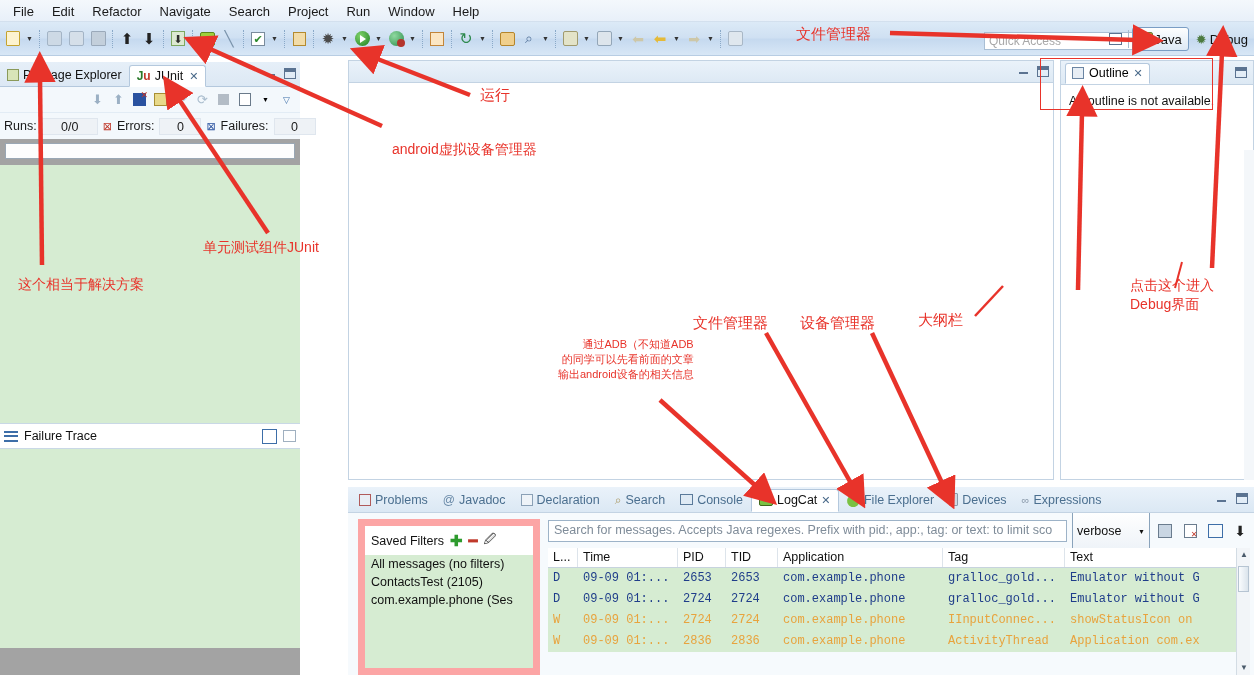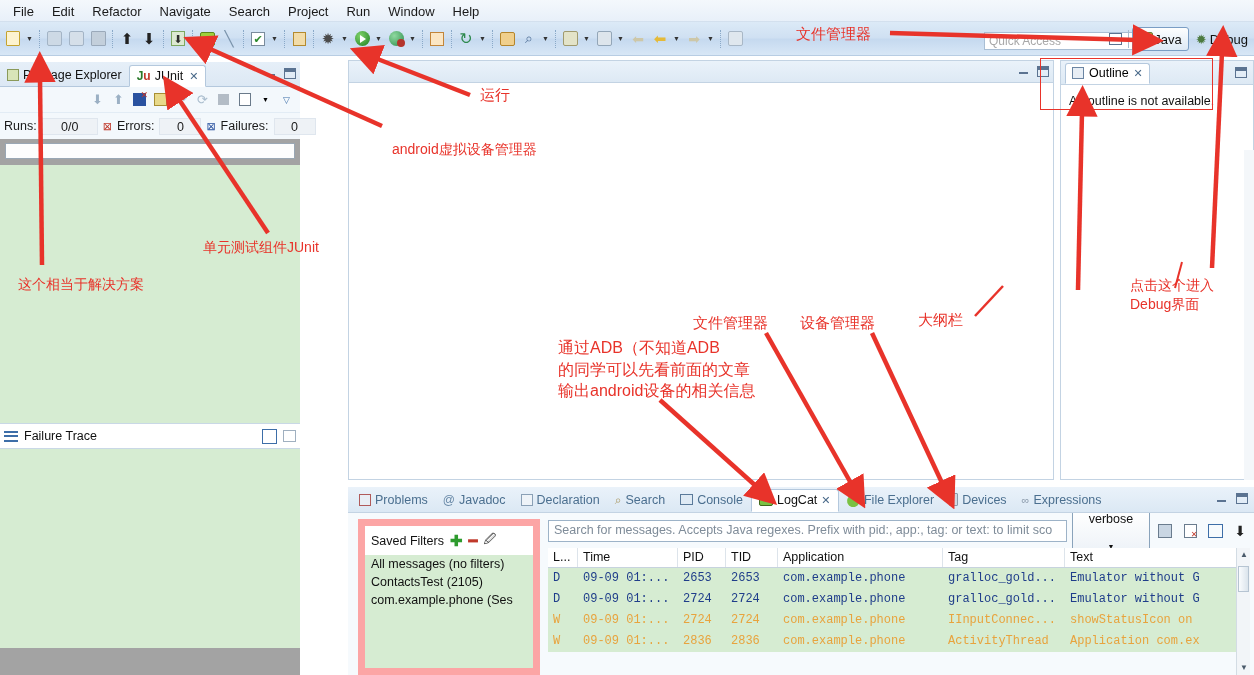--- a/index.html
+++ b/index.html
@@ -208,21 +208,20 @@
   .logcat-search {
     flex: 1; height: 22px; background: #fff; border: 1px solid #9db3c8;
     color: #7f8c99; font-size: 12.5px; padding: 2px 5px;
     white-space: nowrap; overflow: hidden;
   }
   .logcat-select {
     width: 78px; height: 40px; background: linear-gradient(to bottom,#ffffff,#eef3f8);
     border: 1px solid #8aa3bb; font-size: 12.5px; color: #111;
     display: flex; align-items: center; justify-content: space-between;
     padding: 0 4px;
-    flex-direction: column;
   }
   .lc-ico { width: 20px; height: 20px; display: flex; align-items: center; justify-content: center; }
 
   .log-table { margin-top: 5px; flex: 1; position: relative; overflow: hidden; }
   .log-head {
     display: flex; height: 20px; background: #ffffff;
     border-bottom: 1px solid #c7d3de; font-size: 12.5px; color: #111;
   }
   .log-head div {
     border-right: 1px solid #dde4eb; padding: 2px 5px; overflow: hidden; white-space: nowrap;
@@ -655,21 +654,21 @@
     <path d="M1175,288 L1182,262" stroke="#e8332a" stroke-width="2" fill="none"></path>
   </svg>
 
   <div class="anno-box" style="left:1040px; top:58px; width:173px; height:52px;"></div>
 
   <div class="anno" style="left:18px; top:275px; font-size:14px;">这个相当于解决方案</div>
   <div class="anno" style="left:203px; top:238px; font-size:14px;">单元测试组件JUnit</div>
   <div class="anno" style="left:480px; top:85px; font-size:15px;">运行</div>
   <div class="anno" style="left:392px; top:140px; font-size:14px;">android虚拟设备管理器</div>
   <div class="anno" style="left:796px; top:24px; font-size:15px;">文件管理器</div>
-  <div class="anno" style="left:558px; top:337px; font-size:16px;">通过ADB（不知道ADB
+  <div class="anno" style="left:558px; top:337px; font-size:11px;text-align:right;">通过ADB（不知道ADB
 的同学可以先看前面的文章
 输出android设备的相关信息</div>
   <div class="anno" style="left:693px; top:313px; font-size:15px;">文件管理器</div>
   <div class="anno" style="left:800px; top:313px; font-size:15px;">设备管理器</div>
   <div class="anno" style="left:918px; top:310px; font-size:15px;">大纲栏</div>
   <div class="anno" style="left:1130px; top:276px; font-size:14px;">点击这个进入
 Debug界面</div>
 
 </div>
 

